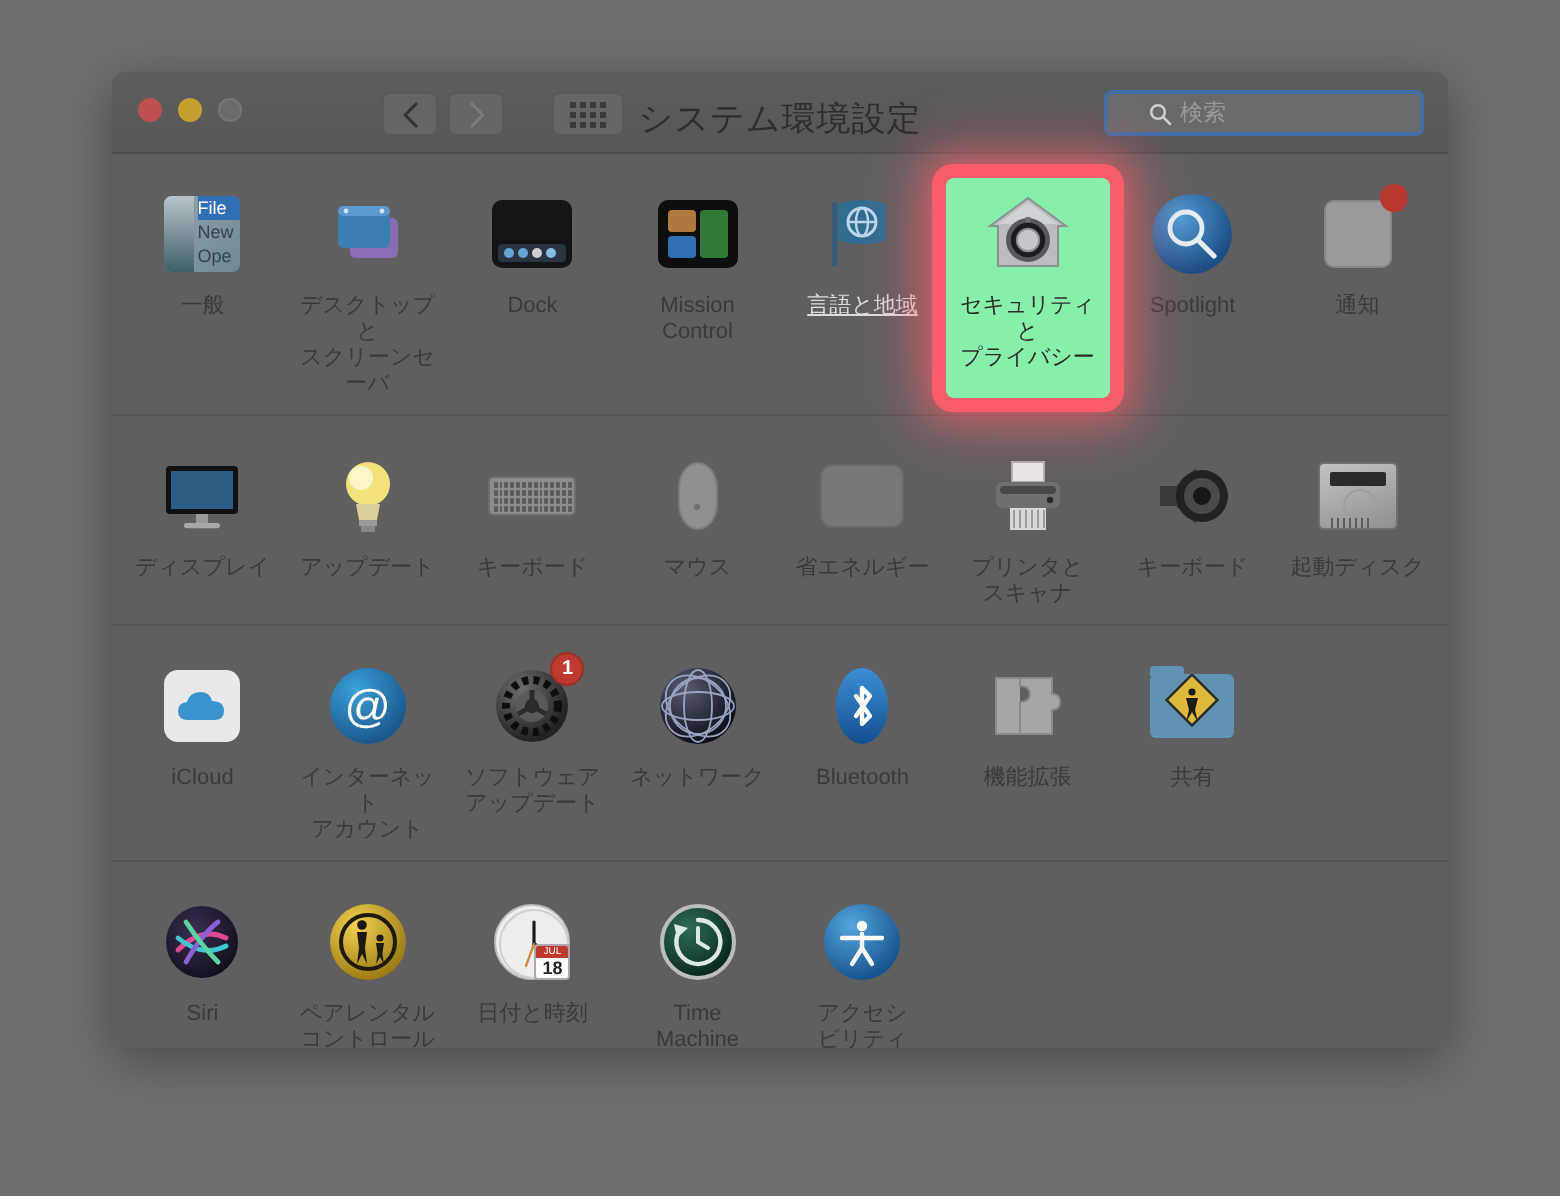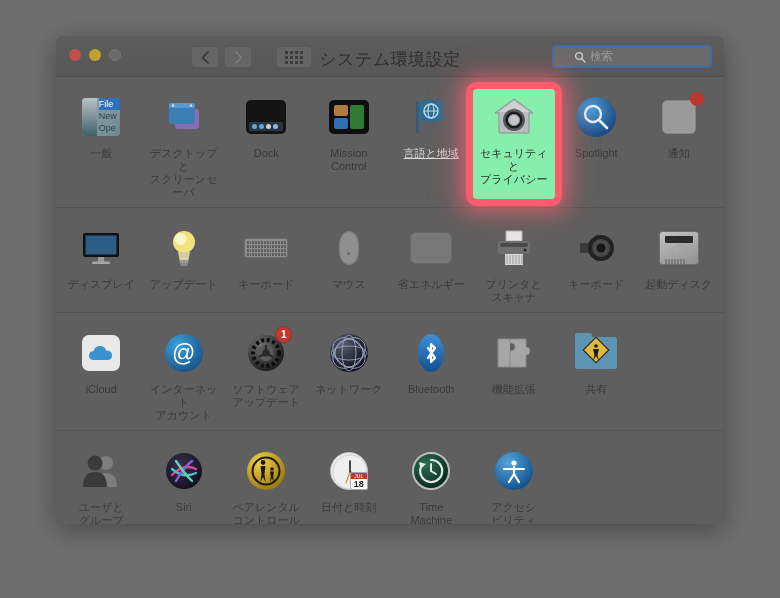--- a/index.html
+++ b/index.html
@@ -603,32 +603,20 @@
             </div>
           </div>
           <div class="label">共有</div>
         </div>
 
         <div class="pane"></div>
       </div>
 
       <div class="row">
 
-        <div class="pane">
-          <div class="icon-wrap">
-            <svg width="44" height="36" viewBox="0 0 44 36">
-              <circle cx="27" cy="10" r="7" fill="#7d7d7d"></circle>
-              <path d="M16 34 Q16 20 27 20 Q38 20 38 34 Z" fill="#7d7d7d"></path>
-              <circle cx="16" cy="10" r="7.5" fill="#3a3a3a"></circle>
-              <path d="M4 34 Q4 19 16 19 Q28 19 28 34 Z" fill="#3a3a3a"></path>
-            </svg>
-          </div>
-          <div class="label">ユーザと
-グループ</div>
-        </div>
 
         <div class="pane">
           <div class="icon-wrap">
             <div class="siri-ic">
               <svg width="36" height="36" viewBox="0 0 36 36">
                 <g fill="none" stroke-width="2.4" stroke-linecap="round">
                   <path d="M6 22 Q18 10 30 16" stroke="#e0478f"></path>
                   <path d="M6 16 Q18 26 30 20" stroke="#3fc6d0"></path>
                   <path d="M10 28 Q18 14 26 8" stroke="#8b5fd6"></path>
                   <path d="M10 8 Q18 20 26 28" stroke="#5ad6a0"></path>

